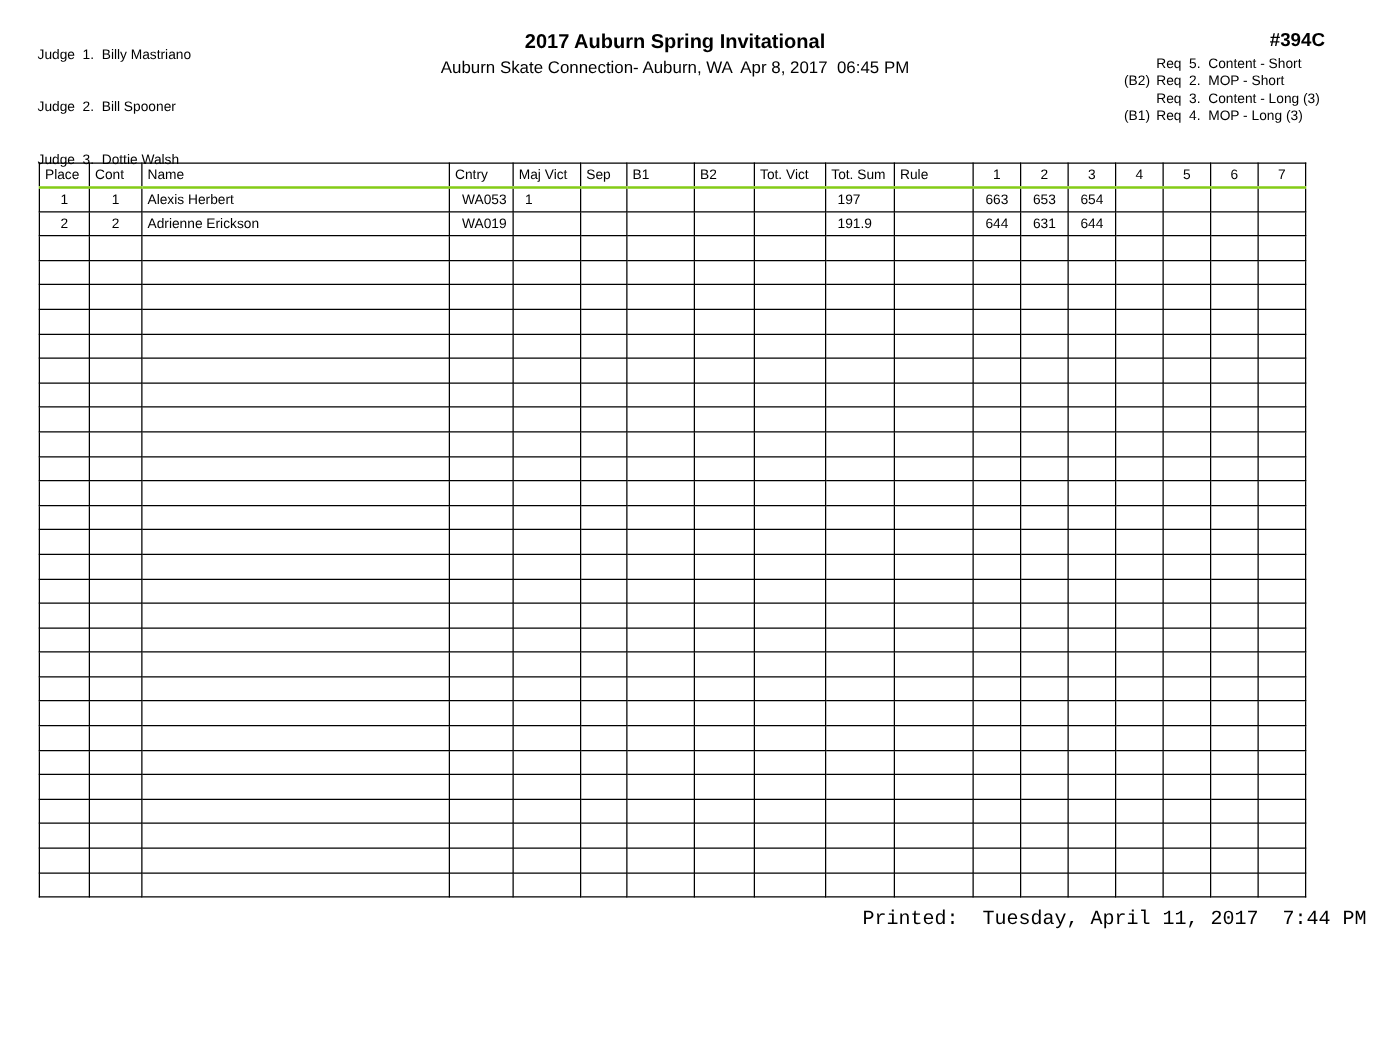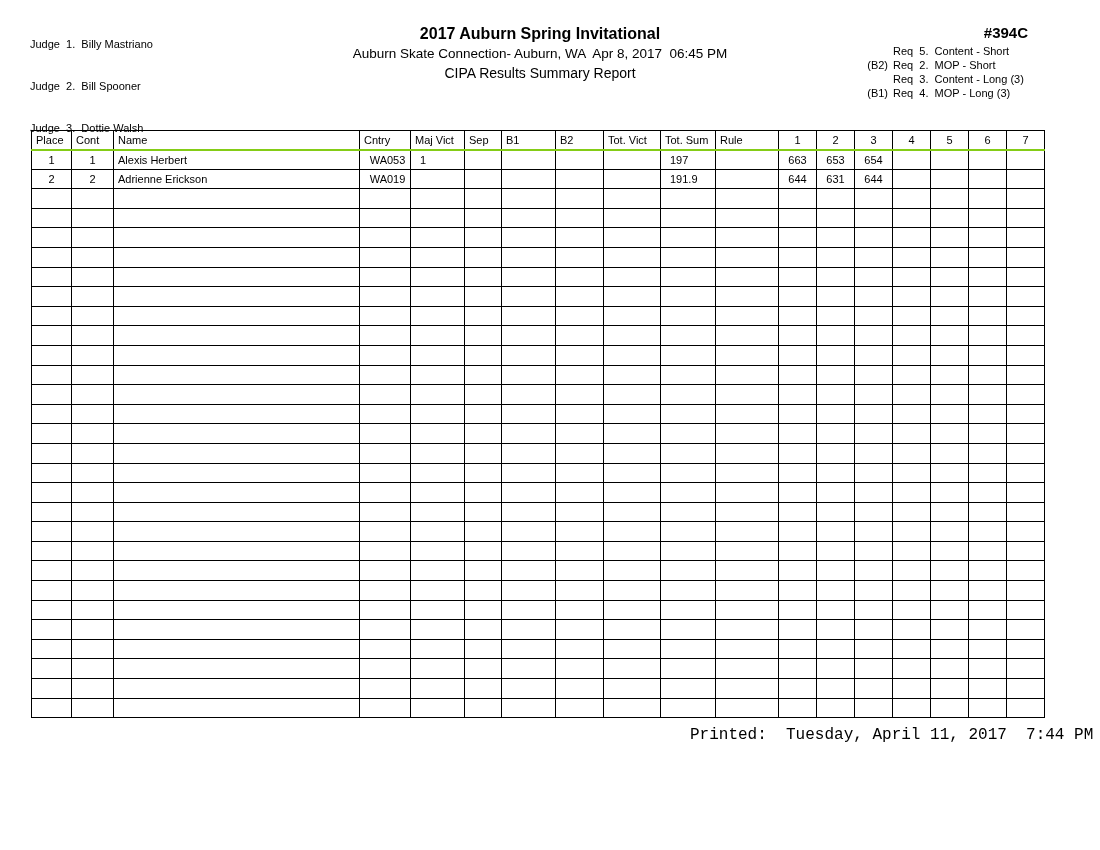--- a/index.html
+++ b/index.html
@@ -32,21 +32,21 @@
     text-align: center;
   }
   .title-competition { font-size: 16px; font-weight: bold; line-height: 19px; }
   .title-venue       { font-size: 13.5px; line-height: 16px; margin-top: 3px; white-space: pre; }
   .title-event       { font-size: 18px; font-weight: bold; line-height: 22px; margin-top: 2px; }
   .title-report      { font-size: 14px; line-height: 17px; margin-top: 3px; }
 
   
   .req-block {
     position: absolute;
-    left: 860px;
+    left: 892px;
     top: 24px;
     font-size: 11px;
   }
   .req-number {
     width: 168px;
     text-align: right;
     font-size: 15px;
     font-weight: bold;
     line-height: 17px;
     margin-bottom: 3px;
@@ -99,21 +99,20 @@
 
 <div class="judges">
   <div>Judge  1.  Billy Mastriano</div>
   <div>Judge  2.  Bill Spooner</div>
   <div>Judge  3.  Dottie Walsh</div>
 </div>
 
 <div class="center-header">
   <div class="title-competition">2017 Auburn Spring Invitational</div>
   <div class="title-venue">Auburn Skate Connection- Auburn, WA  Apr 8, 2017  06:45 PM</div>
-  <div class="title-report">CIPA Results Summary Report</div>
 </div>
 
 <div class="req-block">
   <div class="req-number">#394C</div>
   <div class="req-line">
     <span class="req-prefix"></span>
     <span class="req-text">Req  5.  Content - Short</span>
   </div>
   <div class="req-line">
     <span class="req-prefix">(B2)</span>

